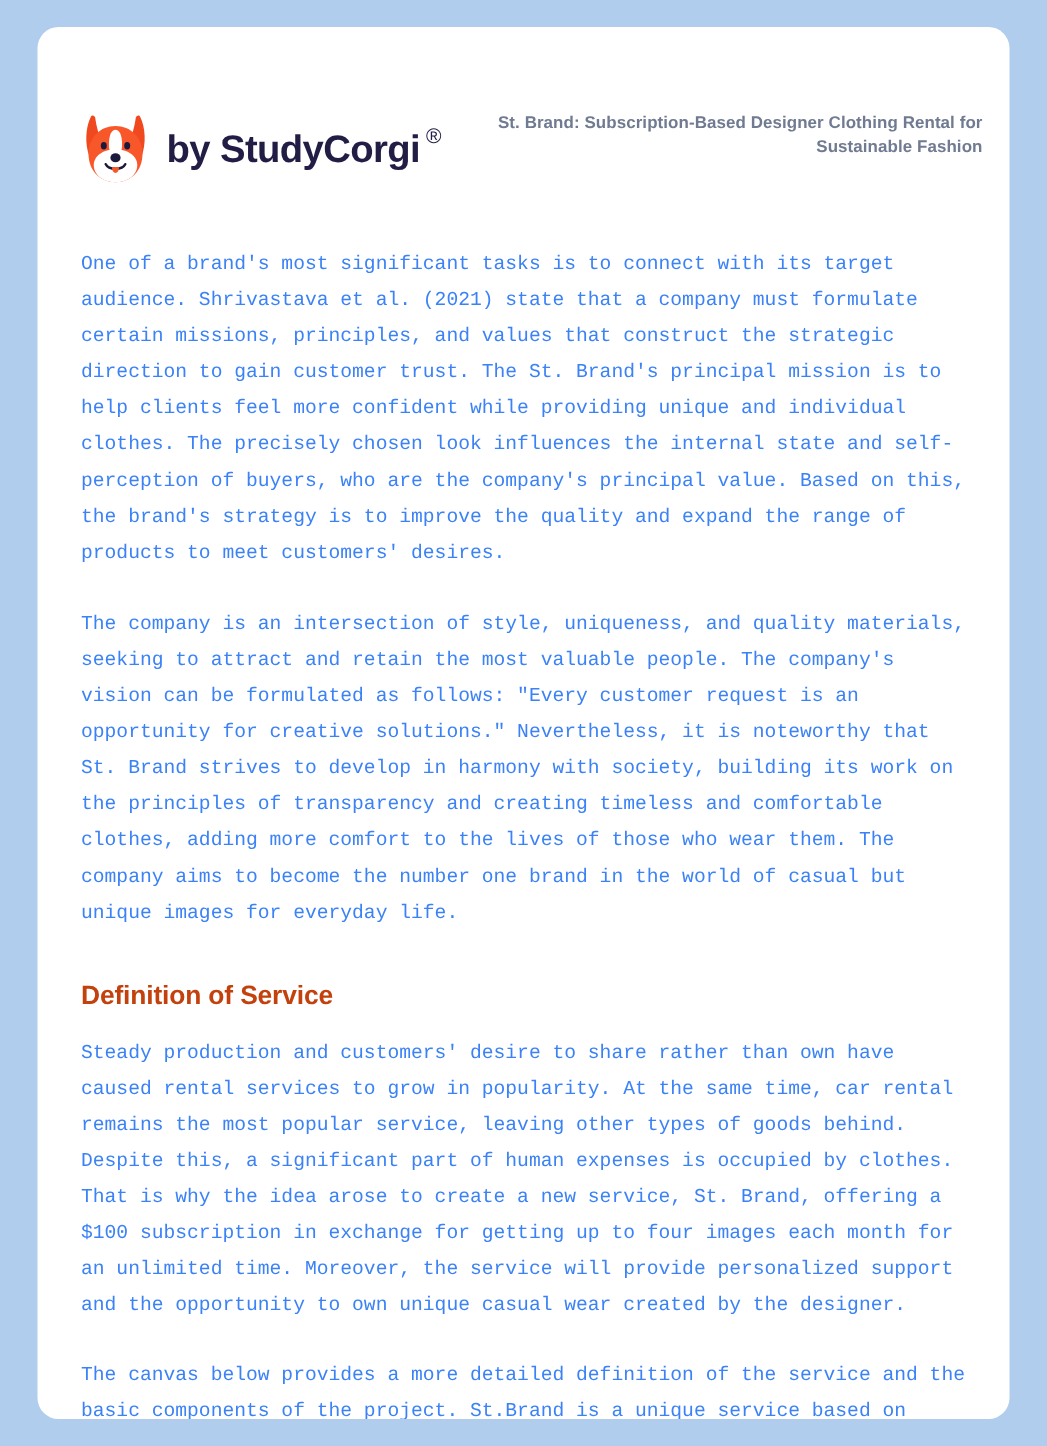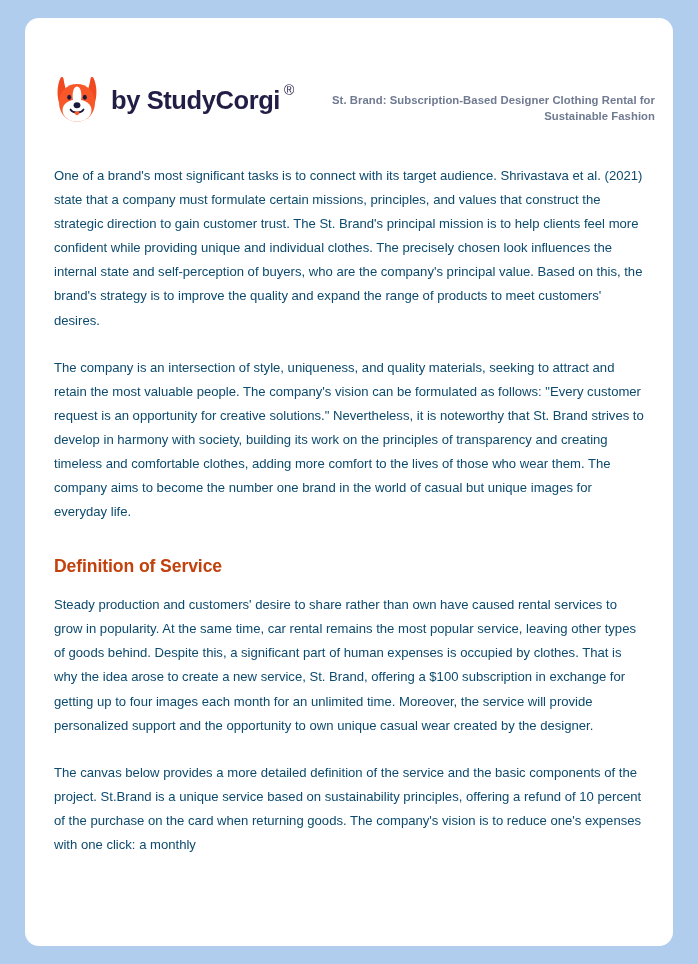--- a/index.html
+++ b/index.html
@@ -22,21 +22,21 @@
     width: 648px;
     height: 928px;
     background: #ffffff;
     border-radius: 14px;
     overflow: hidden;
   }
 
   
   .doc-header {
     display: flex;
-    align-items: flex-end;
+    align-items: flex-start;
     justify-content: space-between;
     padding: 54px 18px 0 29px;
   }
 
   .brand {
     display: flex;
     align-items: center;
     gap: 11px;
     flex: 0 0 auto;
     padding-top: 4px;
@@ -92,23 +92,24 @@
 
   
   .doc-body {
     padding: 0 29px 0 29px;
     margin-top: 40px;
   }
 
   .para {
     font-size: 13.1px;
     line-height: 24.1px;
-    color: #0c4a6e;
+    color: #3b82f6;
     margin: 0 0 23px 0;
     text-align: left;
+    font-family: Liberation Mono, monospace;
   }
 
   .section-heading {
     font-size: 17.6px;
     font-weight: bold;
     color: #c2410c;
     margin: 31px 0 15px 0;
     line-height: 1.3;
     letter-spacing: -0.1px;
   }

